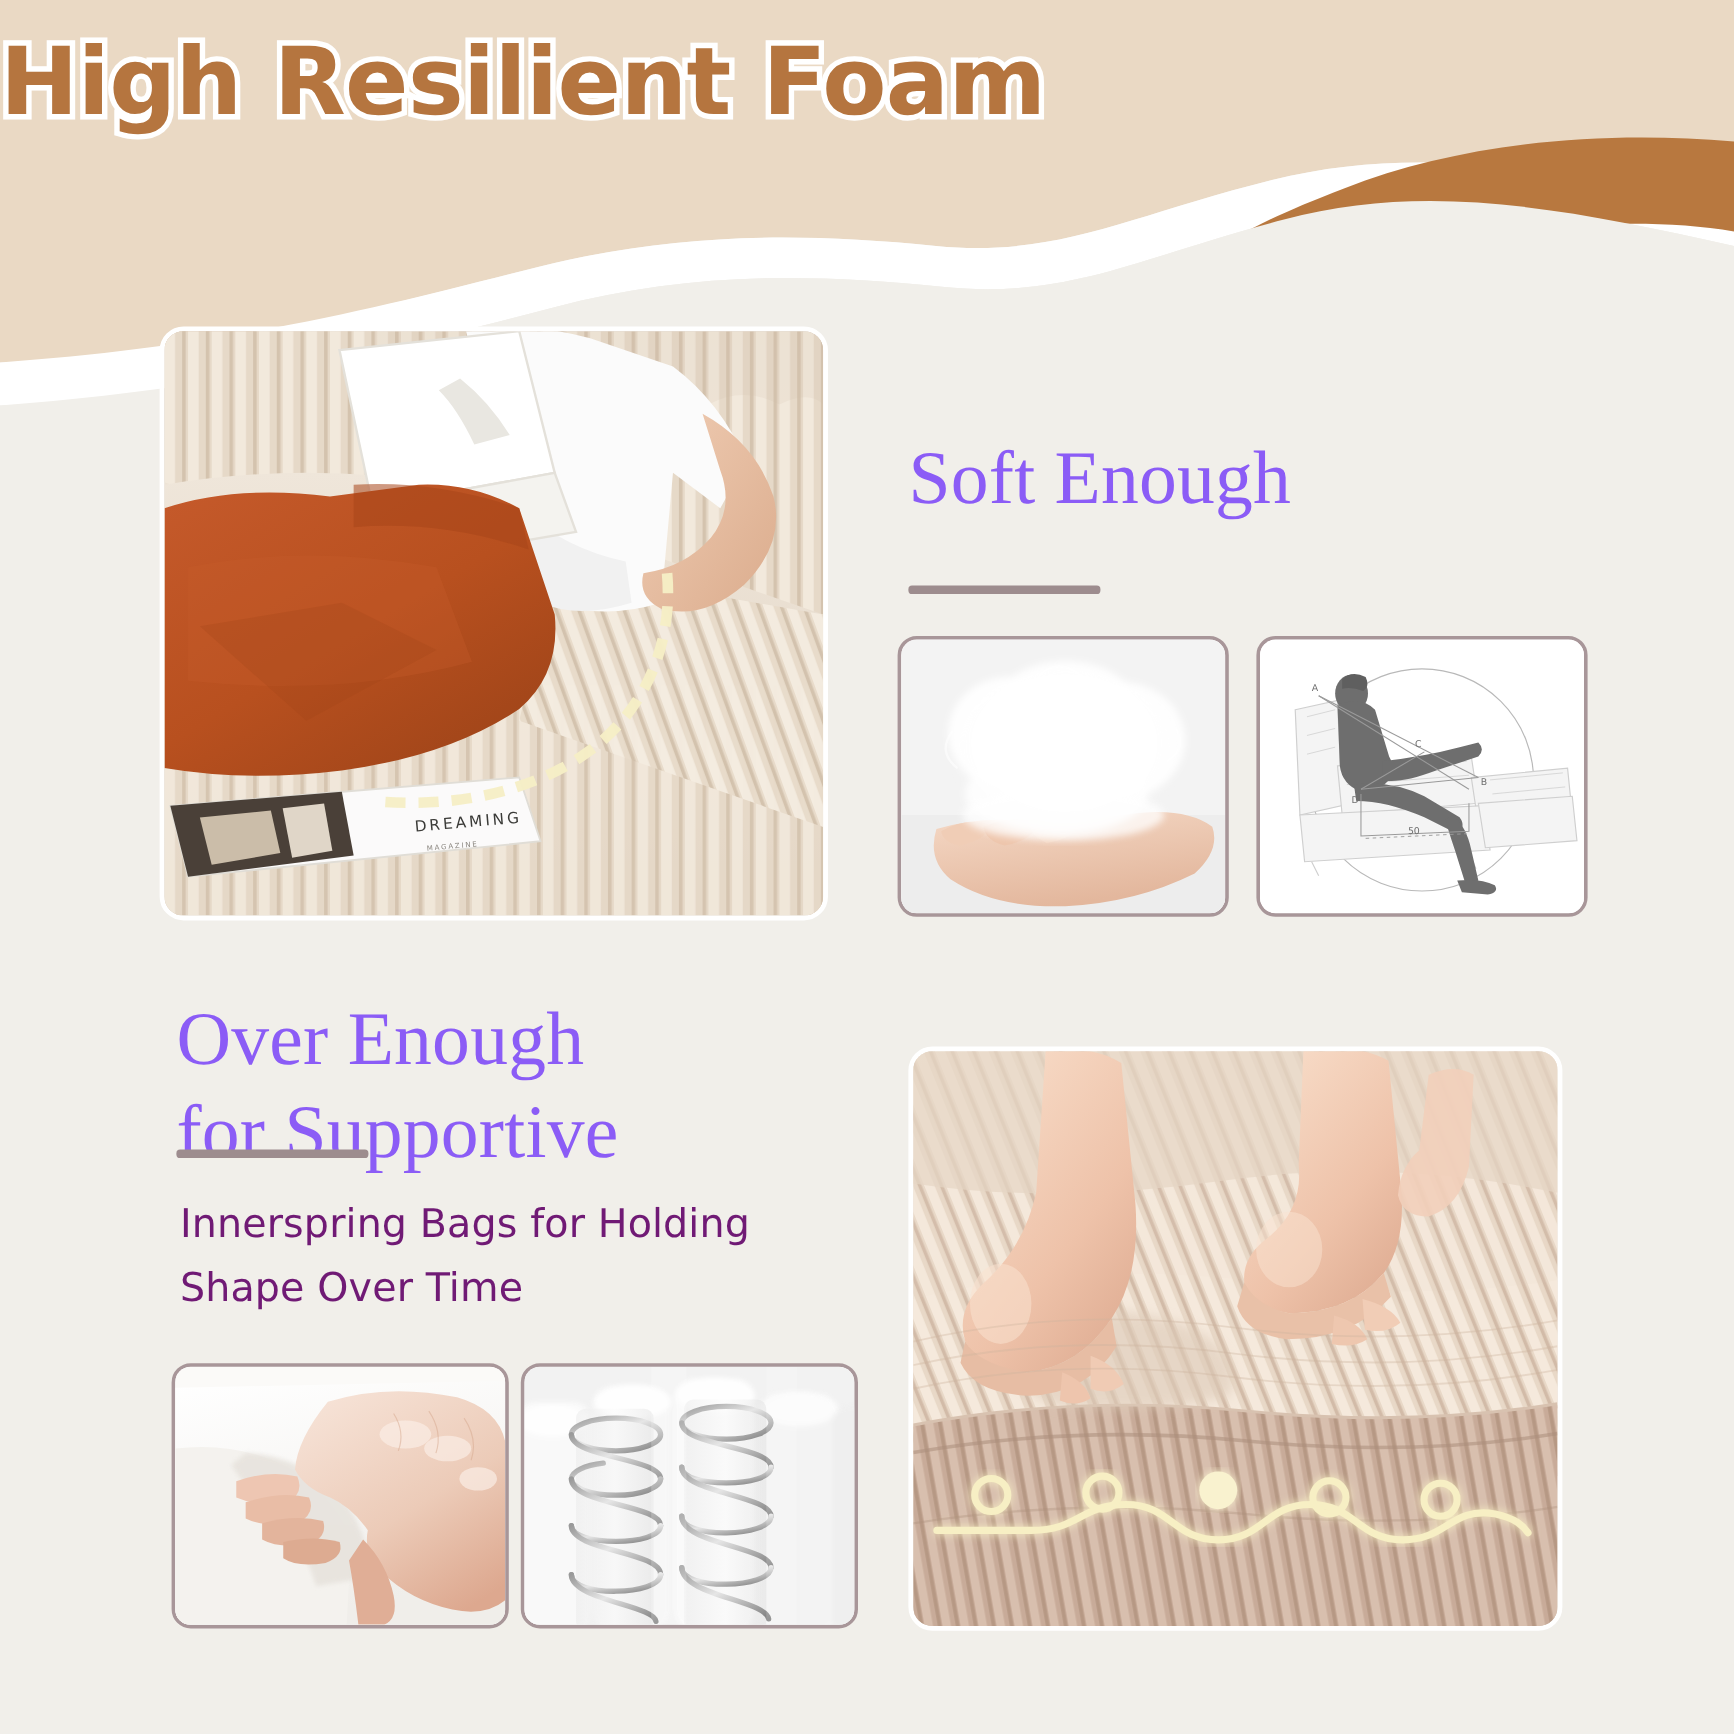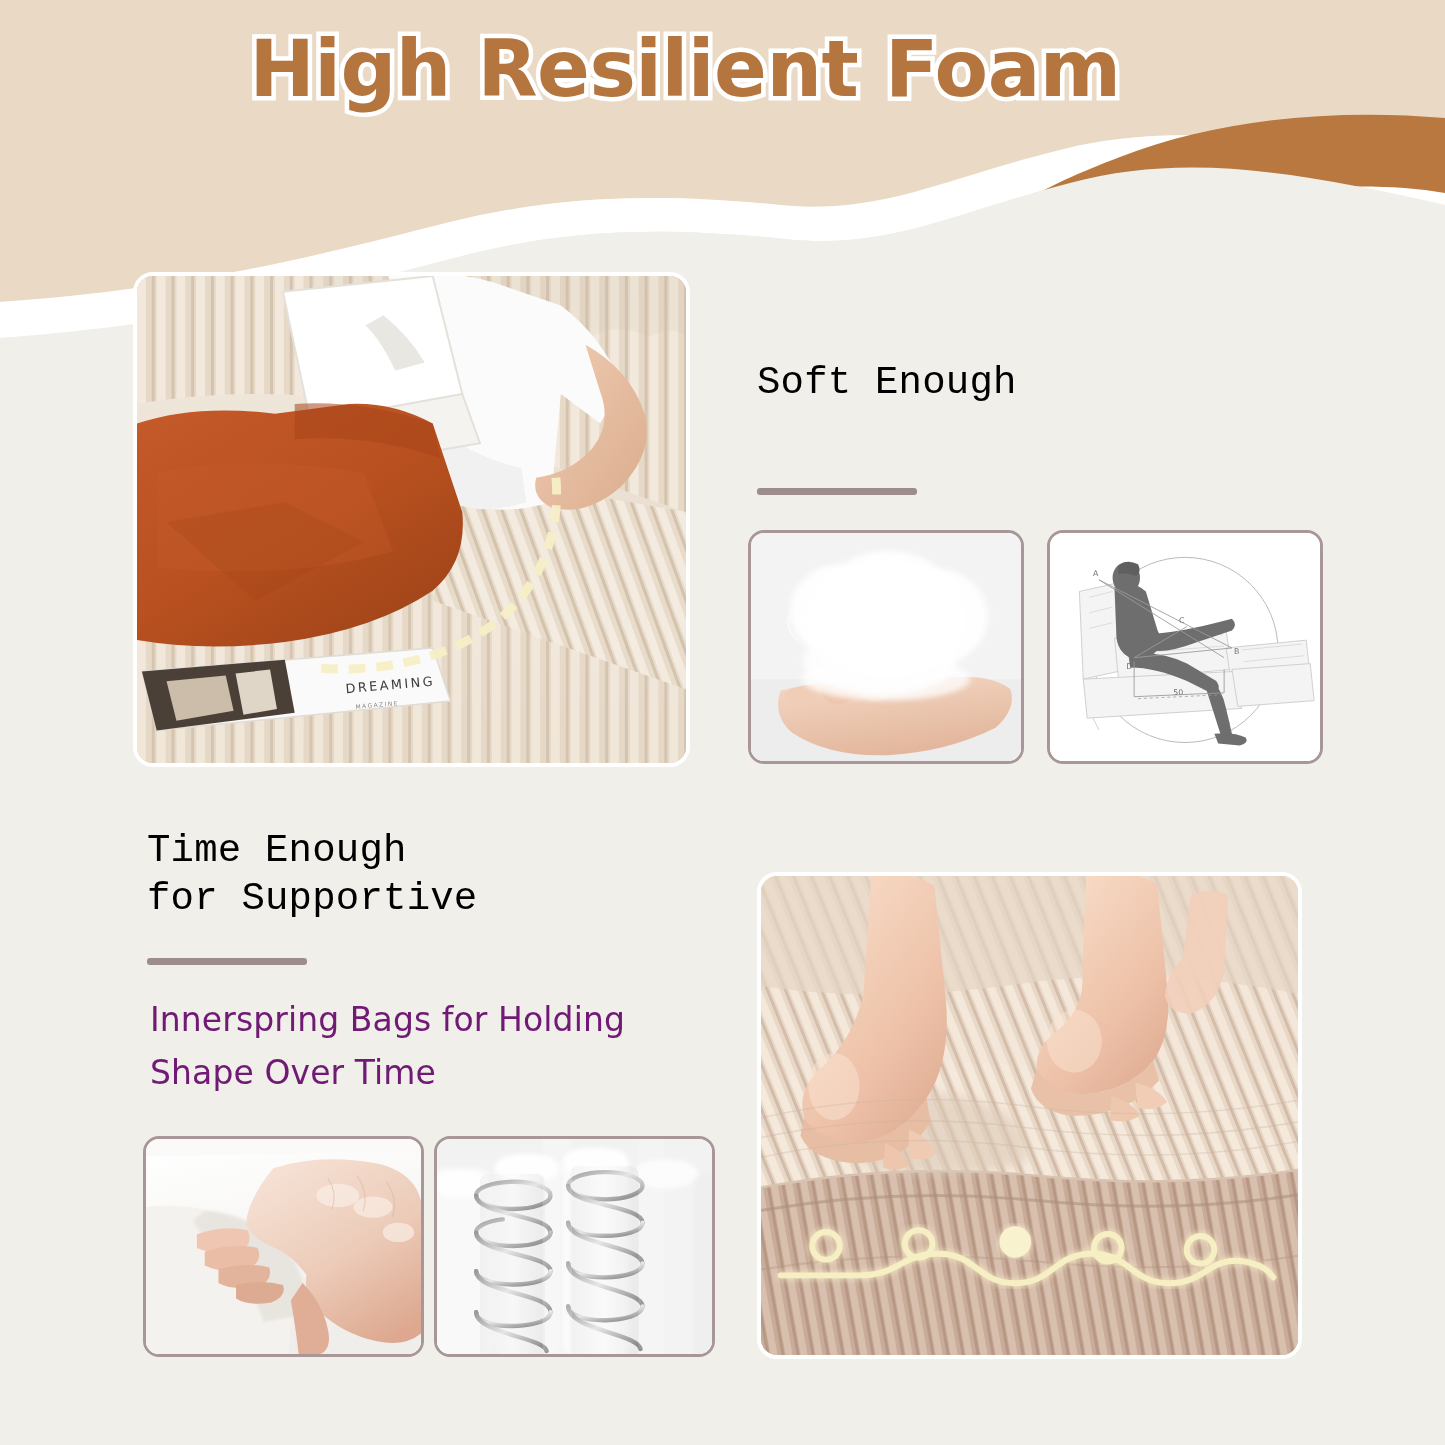--- a/index.html
+++ b/index.html
@@ -10,21 +10,21 @@
     position:relative;
     overflow:hidden;
   }
 
   
   #bg { position:absolute; inset:0; width:1445px; height:1445px; z-index:0; }
 
   
   .title-wrap{
     position:absolute; top:24px; left:0; width:1370px;
-    text-align:center; z-index:5;
+    text-align:left; z-index:5;
   }
   .title{
     display:inline-block;
     font-size:78px;
     font-weight:bold;
     letter-spacing:-0.5px;
     color:#b5753f;
     -webkit-text-stroke:9px #ffffff;
     paint-order:stroke fill;
     font-family:"DejaVu Sans", sans-serif;
@@ -43,25 +43,25 @@
     border-radius:16px;
     overflow:hidden;
     border:3px solid #a89699;
     background:#fff;
     z-index:4;
   }
 
   
   .head{
     position:absolute; z-index:6;
-    color:#000000;
-    font-size:39px;
+    color:#8b5cf6;
+    font-size:63px;
     line-height:1.22;
     letter-spacing:0.2px;
-    font-family:Liberation Mono, monospace;
+    font-family:Liberation Serif, serif;
   }
   .rule{
     position:absolute; z-index:6;
     height:7px; border-radius:3px;
     background:#9d8c8e;
   }
   .body-txt{
     position:absolute; z-index:6;
     color:#701a75;
     font-size:33px;
@@ -297,21 +297,21 @@
       <text x="44" y="44">A</text>
       <text x="188" y="124">B</text>
       <text x="132" y="92">C</text>
       <text x="78" y="140">D</text>
       <text x="126" y="166">50</text>
     </g>
   </svg>
 </div>
 
 <div class="head" id="head-firm" style="left:147px; top:828px;">
-  <div>Time Enough</div>
+  <div>Over Enough</div>
   <div>for Supportive</div>
 </div>
 <div class="rule" id="rule-firm" style="left:147px; top:958px; width:160px;"></div>
 <div class="body-txt" id="body-firm" style="left:150px; top:993px; width:540px;">
   <div>Innerspring Bags for Holding</div>
   <div>Shape Over Time</div>
 </div>
 
 <div class="card" id="card-foam">
   <svg viewBox="0 0 281 221" preserveAspectRatio="none">

